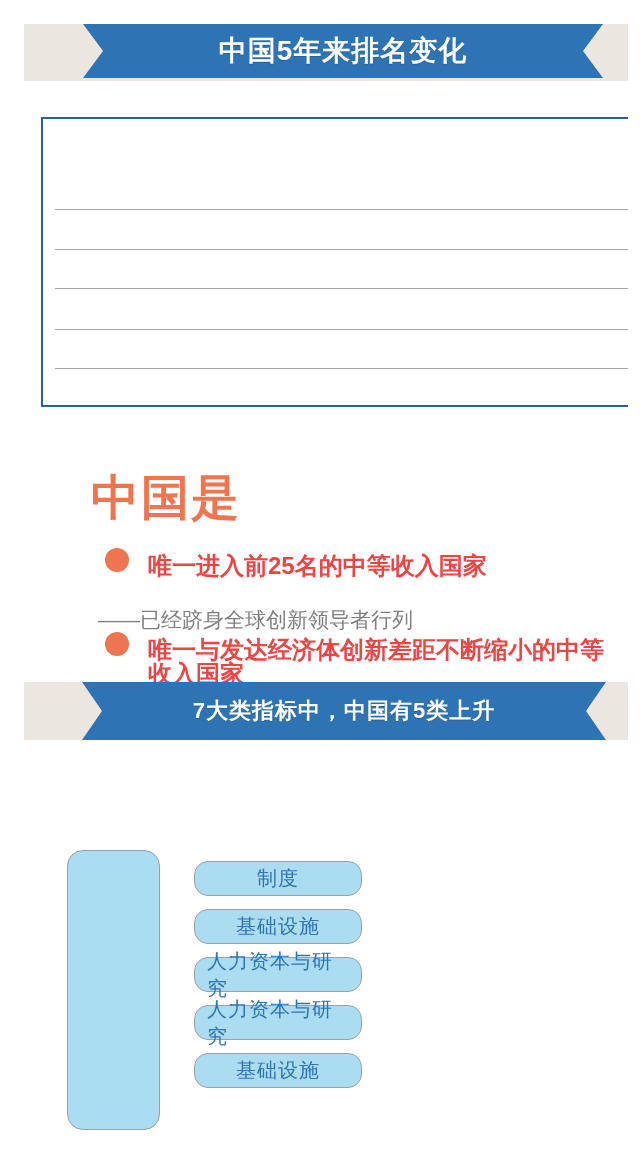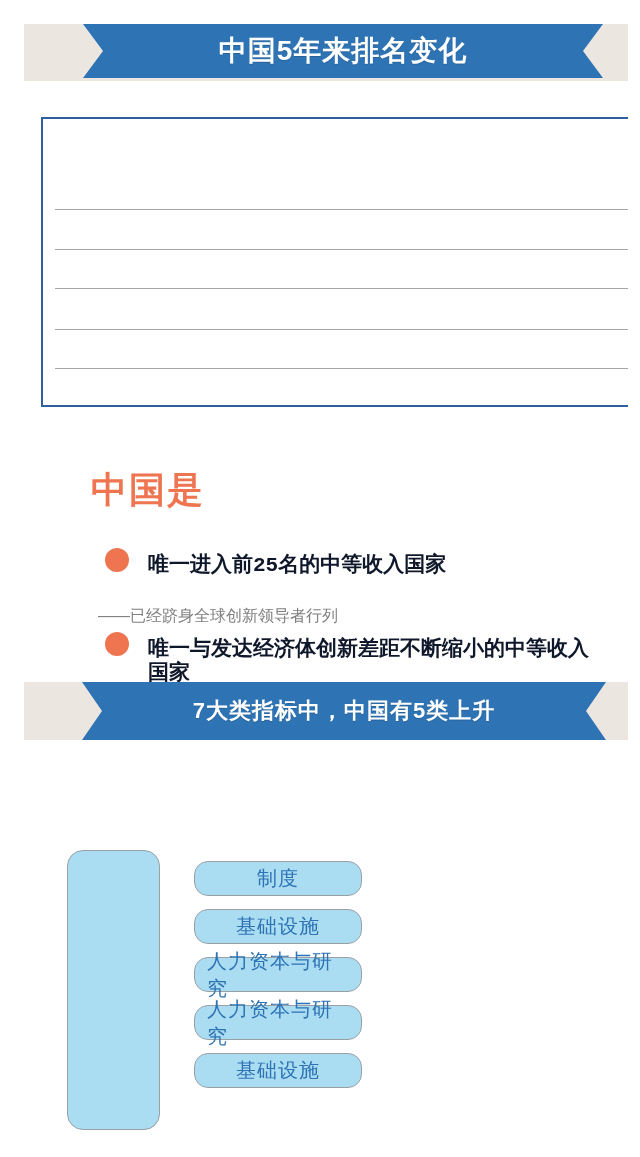--- a/index.html
+++ b/index.html
@@ -58,21 +58,21 @@
   .rank-row.r2 { height: 41px; }
   .rank-row.r3 { height: 42px; }
   .rank-row.r4 { height: 41px; }
   .rank-row.r5 { flex: 1; }
 
   
   .china-heading {
     position: absolute;
     left: 55px;
     top: 430px;
-    font-size: 36px;
+    font-size: 48px;
     font-weight: bold;
     color: #ee7550;
     letter-spacing: 2px;
   }
   .bullet-list {
     position: absolute;
     left: 57px;
     top: 494px;
     width: 560px;
   }
@@ -84,31 +84,30 @@
   .bullet-dot {
     width: 12px;
     height: 12px;
     border-radius: 50%;
     background: #ee7550;
     flex: 0 0 12px;
     margin-top: 6px;
     margin-right: 7px;
   }
   .bullet-text {
-    font-size: 21px;
+    font-size: 24px;
     line-height: 24px;
     font-weight: bold;
-    color: #0f172a;
-    font-family: Liberation Mono, monospace;
+    color: #ef4444;
   }
   .china-note {
     position: absolute;
     left: 62px;
     top: 570px;
-    font-size: 16px;
+    font-size: 21px;
     color: #7f7f7f;
   }
 
   
   .cat-tall-box {
     position: absolute;
     left: 43px;
     top: 826px;
     width: 93px;
     height: 280px;

